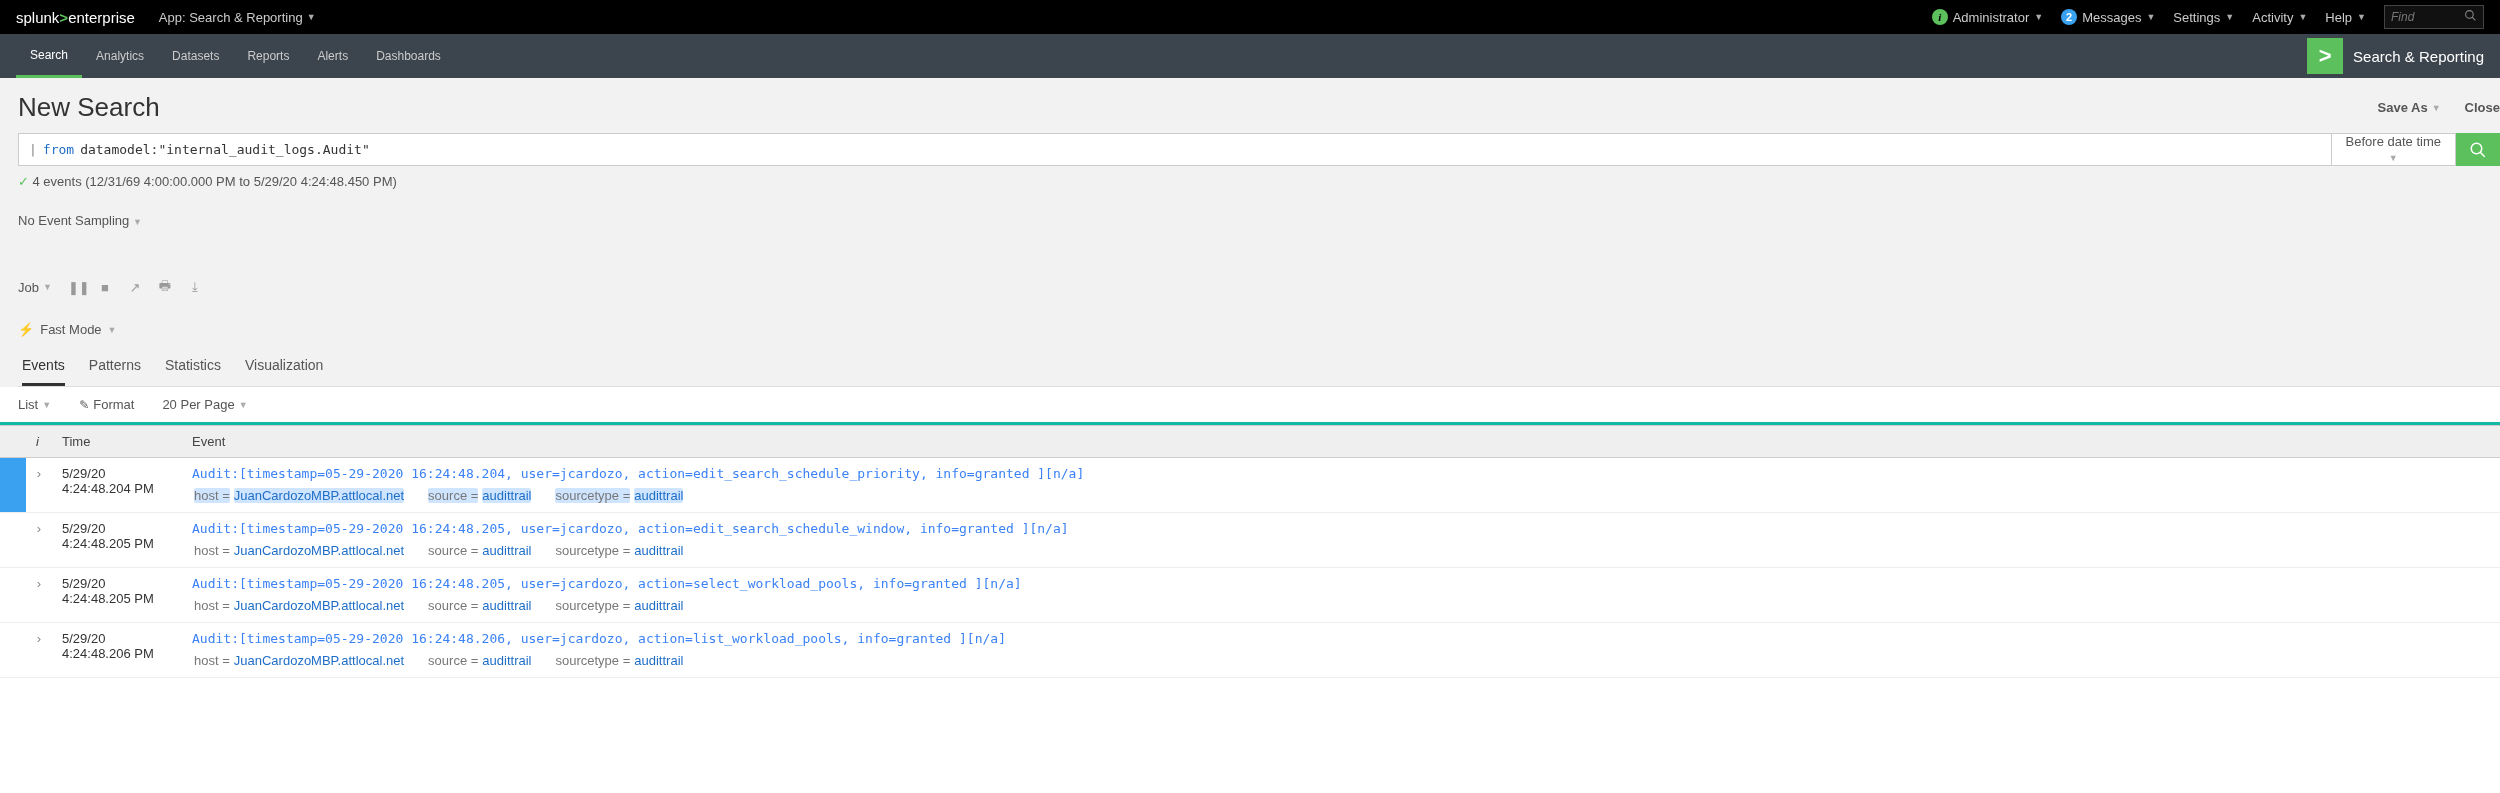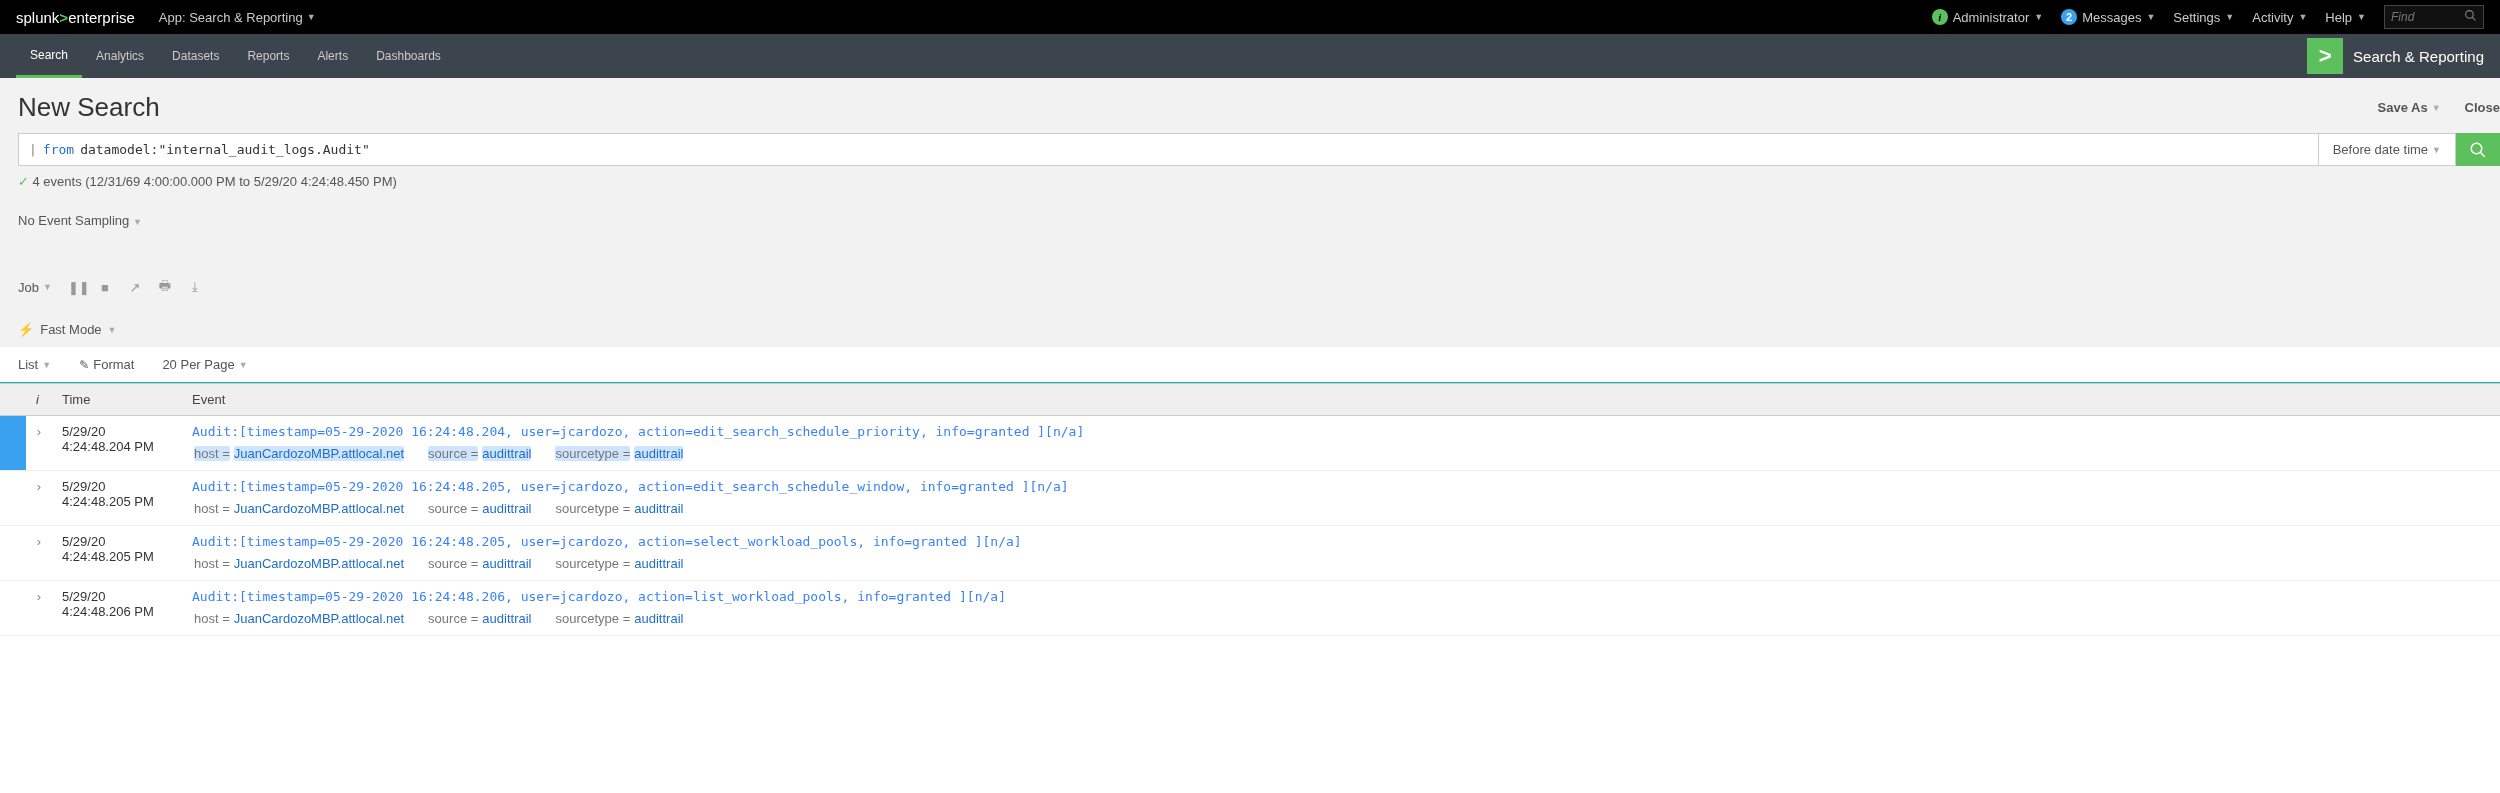--- a/index.html
+++ b/index.html
@@ -35,41 +35,41 @@
 .page-title { font-size: 26px; font-weight: 400; color: #333; }
 .page-head-actions { margin-left: auto; display: flex; gap: 24px; color: #555; font-size: 13px; }
 .page-head-actions span { cursor: pointer; display: flex; align-items: center; gap: 4px; font-weight: bold; }
 
 
 .searchbar { display: flex; margin-bottom: 8px; }
 .searchinput { flex: 1; background: #fff; border: 1px solid #ccc; border-right: none; padding: 8px 10px; font-family: Menlo, Consolas, monospace; font-size: 13px; display: flex; align-items: center; gap: 6px; }
 .searchinput .pipe { color: #888; }
 .searchinput .kw { color: #1e6ec8; }
 .searchinput .rest { color: #333; }
-.timepicker { background: #fff; border: 1px solid #ccc; border-left: 1px solid #ccc; padding: 0 14px; display: flex; align-items: center; color: #555; gap: 4px; cursor: pointer; font-size: 13px; }
+.timepicker { background: #fff; border: 1px solid #ccc; border-left: 1px solid #ccc; padding: 0 14px; display: flex; align-items: center; color: #555; gap: 4px; cursor: pointer; font-size: 13px; flex-direction: column; }
 .runbtn { background: #5cc05c; width: 44px; display: flex; align-items: center; justify-content: center; color: #fff; cursor: pointer; }
 .runbtn svg { width: 18px; height: 18px; }
 
 
 .statusrow { display: flex; align-items: flex-start; color: #555; font-size: 13px; padding-bottom: 10px; gap: 24px; flex-direction: column; }
 .statusrow .check { color: #5cc05c; }
 .status-spacer { flex: 1; }
 .jobctrl { display: flex; align-items: center; gap: 16px; color: #888; }
 .jobctrl .txt { color: #555; display: flex; align-items: center; gap: 4px; cursor: pointer; }
 .jobicon { width: 14px; text-align: center; cursor: pointer; color: #999; }
 .modebox { display: flex; align-items: center; gap: 6px; color: #555; cursor: pointer; }
 .bolt { color: #888; }
 
 
 .tabs { display: flex; gap: 24px; padding: 0 4px; border-bottom: 1px solid #ddd; background: #f2f2f2; }
 .tab { padding: 10px 0 10px 0; color: #555; cursor: pointer; font-size: 14px; }
 .tab.active { color: #333; border-bottom: 3px solid #333; font-weight: 500; }
 
 
-.listbar { background: #fff; display: flex; align-items: center; gap: 28px; padding: 10px 18px; border-bottom: 1px solid #14b8a6; }
+.listbar { background: #fff; display: flex; align-items: center; gap: 28px; padding: 10px 18px; border-bottom: 3px solid #14b8a6; }
 .listbar .li { color: #555; display: flex; align-items: center; gap: 4px; cursor: pointer; font-size: 13px; }
 .pencil { font-size: 12px; }
 
 
 .tbl { width: 100%; border-collapse: collapse; }
 .tbl th { background: #efefef; text-align: left; font-weight: 400; color: #444; padding: 8px 10px; border-top: 1px solid #ccc; border-bottom: 1px solid #ccc; font-size: 13px; }
 .tbl td { padding: 8px 10px; border-bottom: 1px solid #eee; vertical-align: top; font-size: 13px; }
 .tbl td.exp { width: 26px; color: #888; cursor: pointer; text-align: center; }
 .tbl td.time { width: 130px; color: #333; }
 .raw { font-family: Menlo, Consolas, monospace; color: #3b82f6; margin-bottom: 6px; }
@@ -192,20 +192,26 @@
       <span class="jobicon">🖶</span>
       <span class="jobicon">⤓</span>
     </span>
     <span class="modebox">
       <span class="bolt">⚡</span>
       <span>Fast Mode</span>
       <span class="caret">▼</span>
     </span>
   </div>
 
+  <div class="tabs" id="tabs">
+      <div class="tab active">Events</div>
+      <div class="tab">Patterns</div>
+      <div class="tab">Statistics</div>
+      <div class="tab">Visualization</div>
+    </div>
 </div>
 
 <div class="listbar">
   <span class="li">
       <span>List</span> 
       <span class="caret">▼</span>
     </span>
   <span class="li">
       <span class="pencil">✎</span> 
       <span>Format</span>

